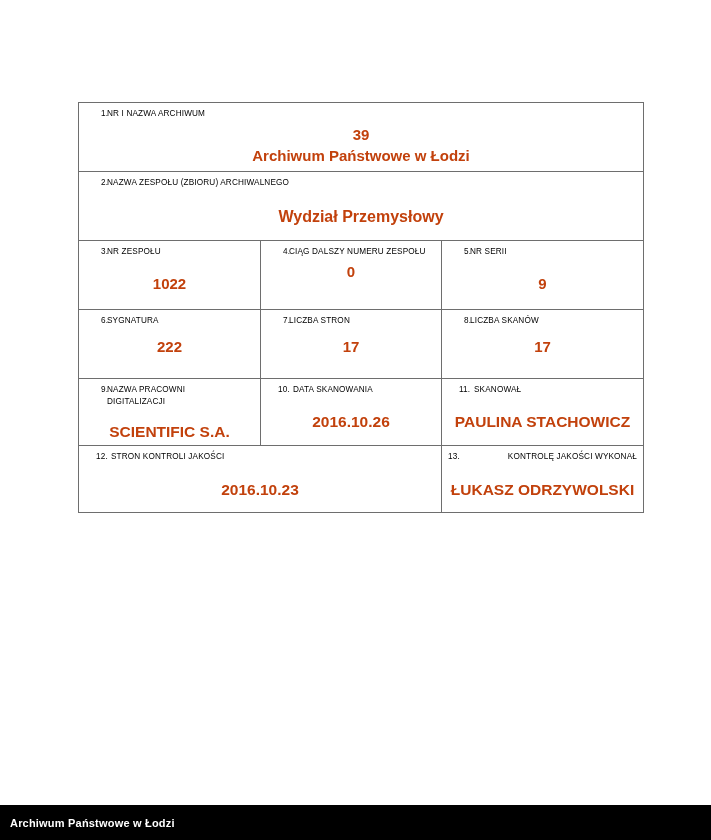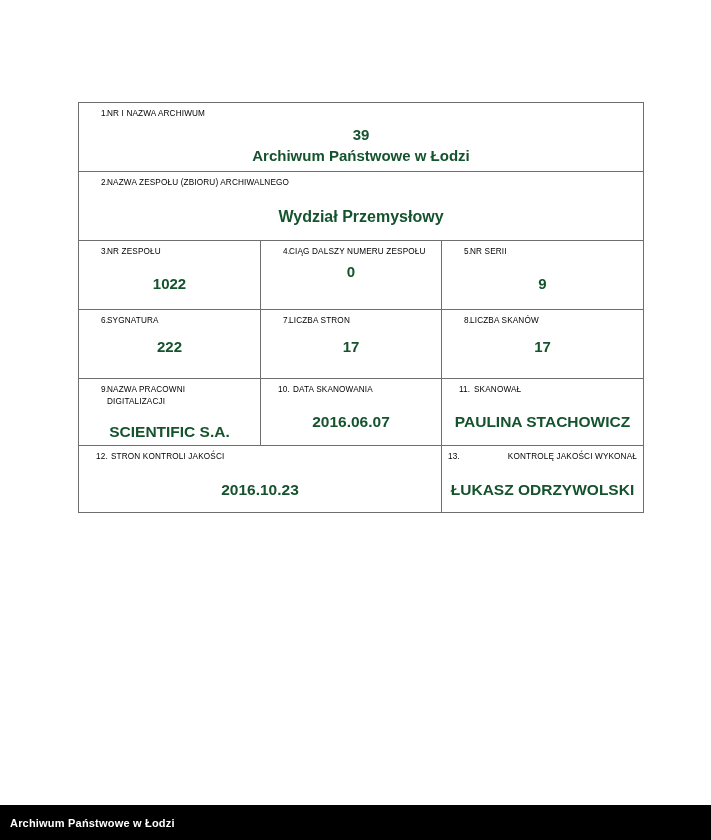--- a/index.html
+++ b/index.html
@@ -66,21 +66,21 @@
     width: 26px;
     flex: 0 0 26px;
     padding-left: 11px;
   }
   .lbl .txt {
     white-space: normal;
   }
   .val {
     text-align: center;
     font-weight: bold;
-    color: #14532d;
+    color: #c2410c;
   }
 
   
   .r1 .cell { height: 68px; }
   .r1 .val  { font-size: 15px; line-height: 21px; margin-top: 4px; }
 
   .r2 .cell { height: 68px; }
   .r2 .val  { font-size: 16px; line-height: 22px; margin-top: 17px; }
 
   .r3 .cell { height: 68px; }
@@ -239,21 +239,21 @@
             </div>
             <div class="val tight" style="margin-top:16px">SCIENTIFIC S.A.</div>
           </div>
         </td>
         <td>
           <div class="cell">
             <div class="lbl">
               <span class="num wide">10.</span>
               <span class="txt">DATA SKANOWANIA</span>
             </div>
-            <div class="val" style="margin-top:17px">2016.06.07</div>
+            <div class="val" style="margin-top:17px">2016.10.26</div>
           </div>
         </td>
         <td>
           <div class="cell">
             <div class="lbl">
               <span class="num wide">11.</span>
               <span class="txt">SKANOWAŁ</span>
             </div>
             <div class="val" style="margin-top:17px">PAULINA STACHOWICZ</div>
           </div>

